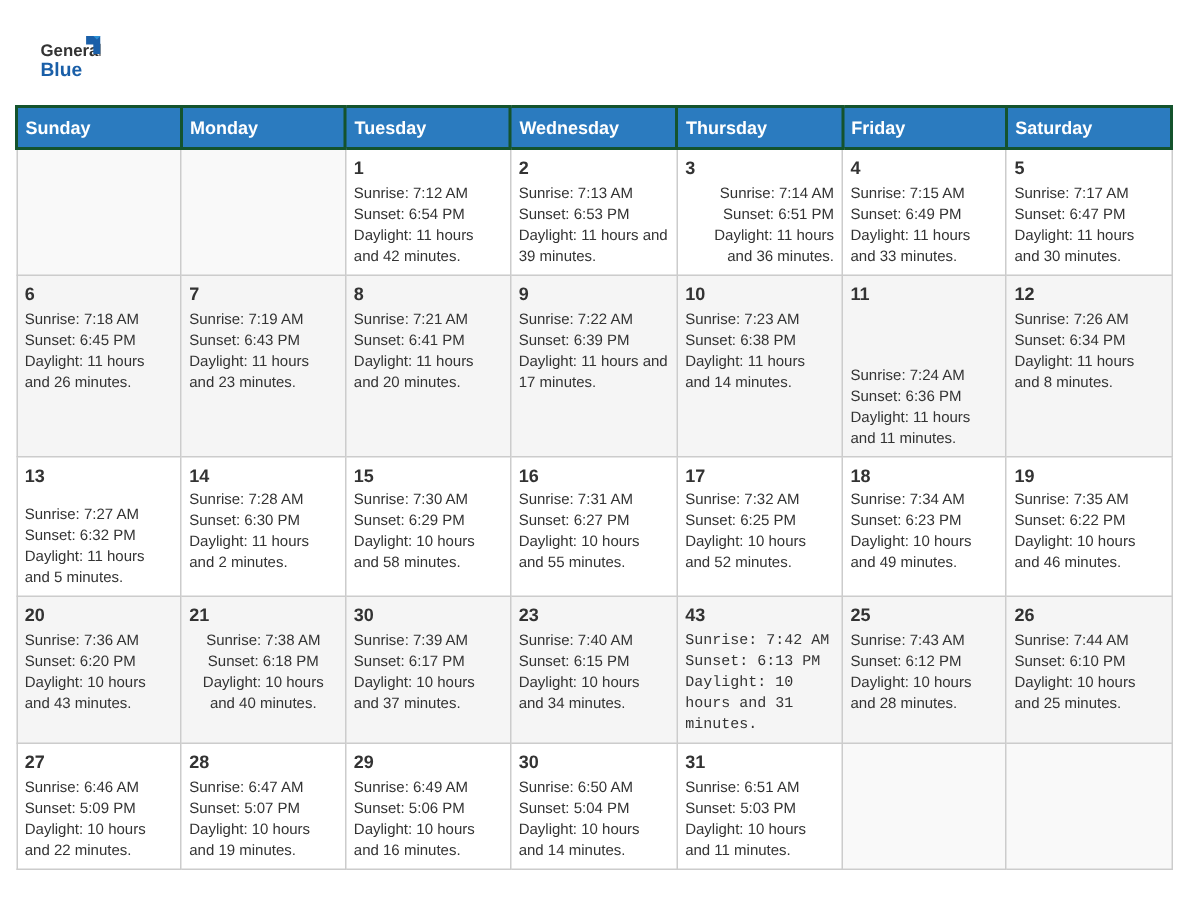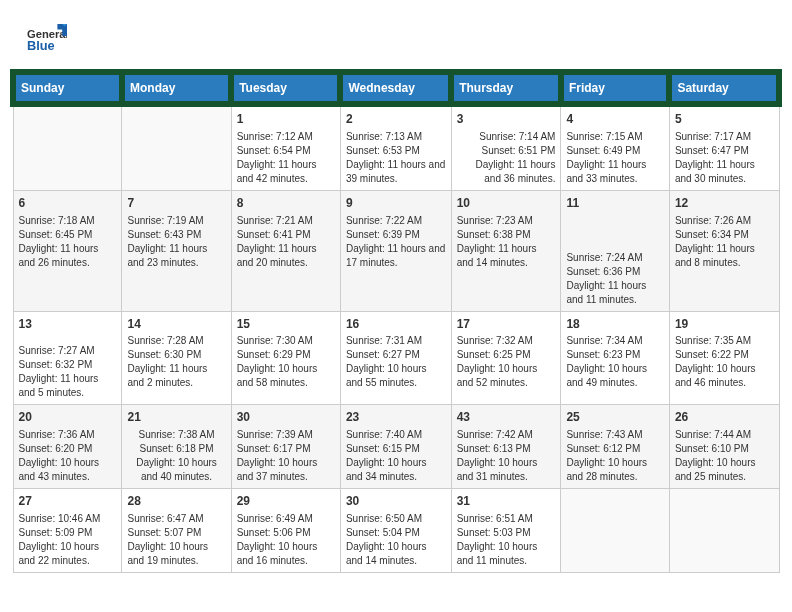--- a/index.html
+++ b/index.html
@@ -42,21 +42,21 @@
       border-collapse: collapse;
       font-size: 11px;
     }
     thead th {
       background: #2b7bbf;
       color: #fff;
       padding: 6px 5px;
       text-align: left;
       font-size: 12px;
       font-weight: bold;
-      border: 6px solid #14532d;
+      border: 2px solid #14532d;
     }
     tbody td {
       border: 1px solid #ccc;
       vertical-align: top;
       padding: 4px 5px;
       width: 113px;
       min-height: 75px;
       background: #fff;
       color: #333;
       line-height: 1.4;
@@ -253,41 +253,41 @@
 Daylight: 10 hours and 37 minutes.</div>
         </td>
         <td>
           <span class="day-number">23</span>
           <div class="day-info" style="white-space: pre-line;">Sunrise: 7:40 AM
 Sunset: 6:15 PM
 Daylight: 10 hours and 34 minutes.</div>
         </td>
         <td>
           <span class="day-number">43</span>
-          <div class="day-info" style="white-space: pre-line;">Sunrise: 7:42 AM
+          <div class="day-info" style="white-space: pre-line; font-family: Liberation Mono, monospace;">Sunrise: 7:42 AM
 Sunset: 6:13 PM
 Daylight: 10 hours and 31 minutes.</div>
         </td>
         <td>
           <span class="day-number">25</span>
           <div class="day-info" style="white-space: pre-line;">Sunrise: 7:43 AM
 Sunset: 6:12 PM
 Daylight: 10 hours and 28 minutes.</div>
         </td>
         <td>
           <span class="day-number">26</span>
           <div class="day-info" style="white-space: pre-line;">Sunrise: 7:44 AM
 Sunset: 6:10 PM
 Daylight: 10 hours and 25 minutes.</div>
         </td>
       </tr>
       <tr>
         <td>
           <span class="day-number">27</span>
-          <div class="day-info" style="white-space: pre-line;">Sunrise: 10:46 AM
+          <div class="day-info" style="white-space: pre-line;">Sunrise: 6:46 AM
 Sunset: 5:09 PM
 Daylight: 10 hours and 22 minutes.</div>
         </td>
         <td>
           <span class="day-number">28</span>
           <div class="day-info" style="white-space: pre-line;">Sunrise: 6:47 AM
 Sunset: 5:07 PM
 Daylight: 10 hours and 19 minutes.</div>
         </td>
         <td>

